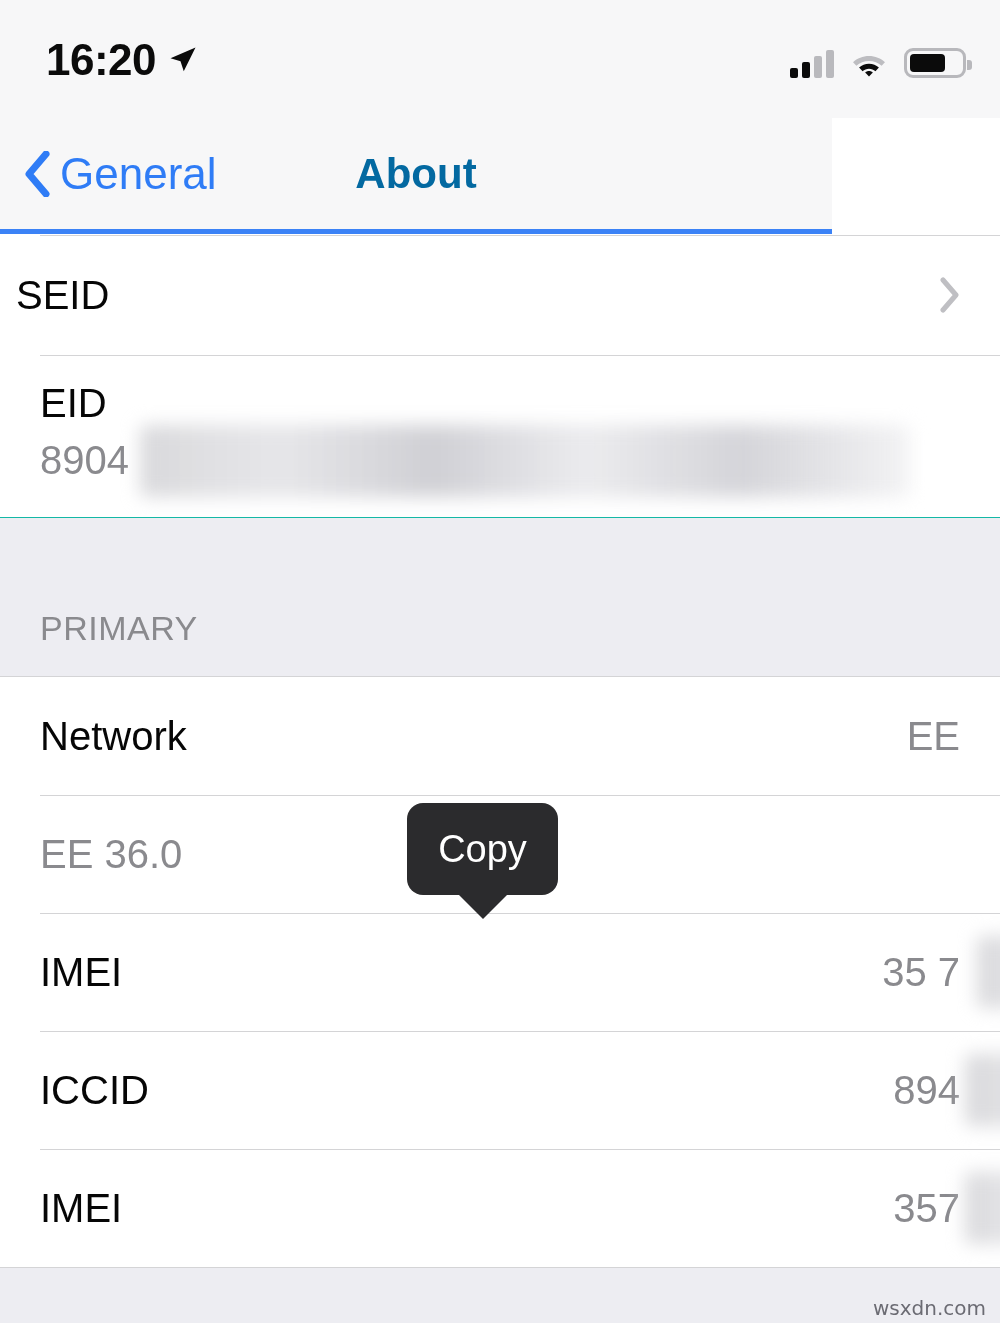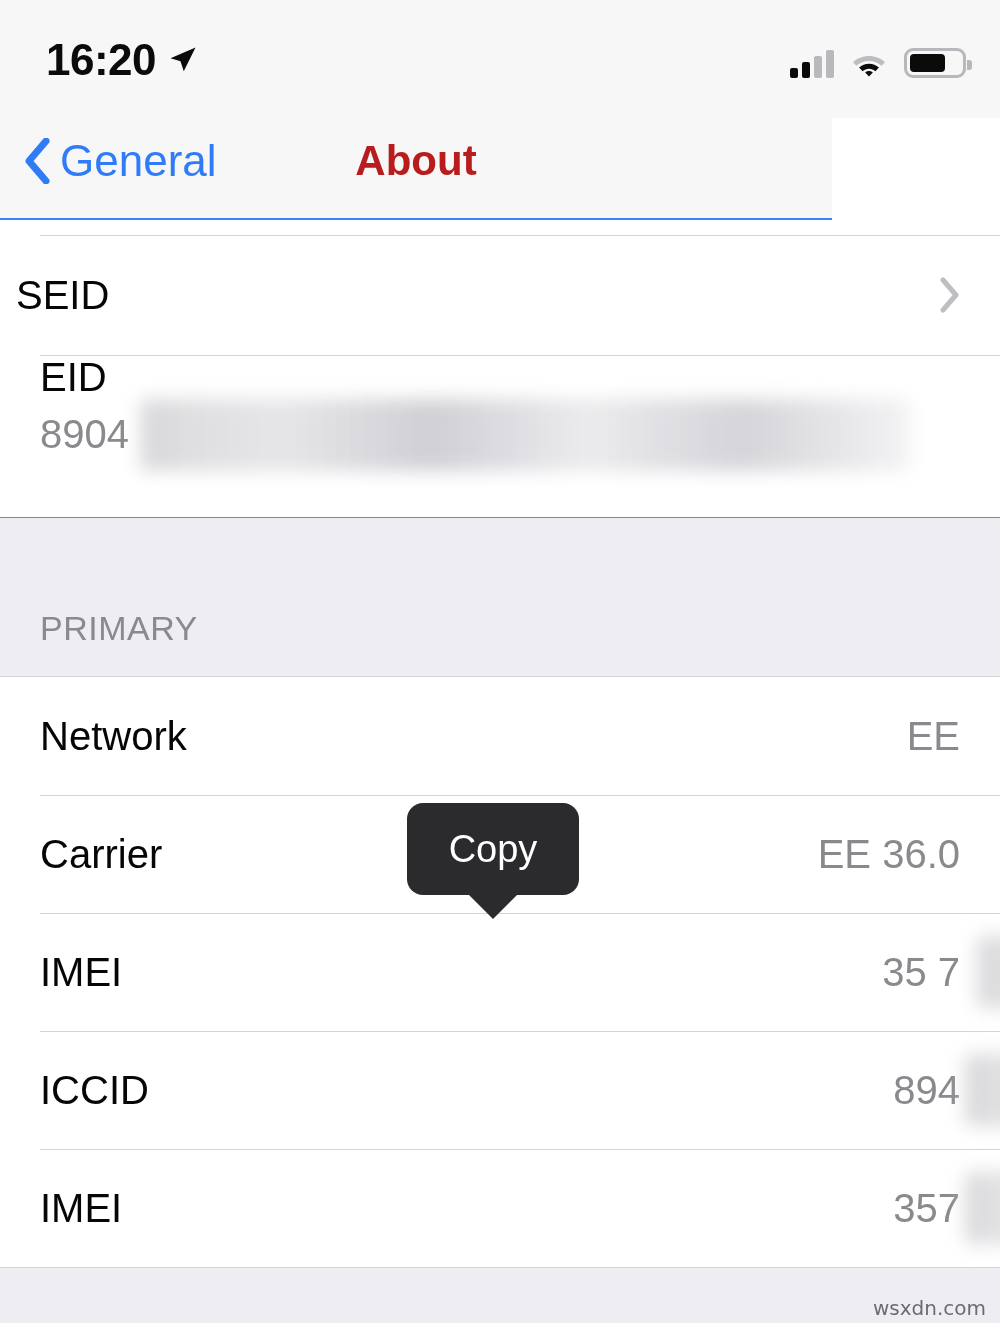--- a/index.html
+++ b/index.html
@@ -100,25 +100,25 @@
   }
   .battery .fill {
     height: 100%;
     background: #0b0b0b;
     border-radius: 4px;
   }
 
   
   .nav-bar {
     position: absolute;
-    top: 104px; left: 0;
+    top: 118px; left: 0;
     width: 832px;
     height: 116px;
     background: #f7f7f8;
-    border-bottom: 2px solid #3b82f6;
+    border-bottom: 5px solid #3b82f6;
     box-sizing: border-box;
   }
   .back-btn {
     position: absolute;
     left: 24px;
     top: 50%;
     transform: translateY(-50%);
     display: flex;
     align-items: center;
     gap: 10px;
@@ -135,21 +135,21 @@
     line-height: 1;
   }
   .nav-title {
     position: absolute;
     left: 0; right: 0;
     top: 50%;
     transform: translateY(-50%);
     text-align: center;
     font-size: 42px;
     font-weight: bold;
-    color: #b91c1c;
+    color: #0369a1;
   }
 
   
   .content {
     position: absolute;
     top: 235px;
     left: 0;
     width: 1000px;
   }
   .group { background: #ffffff; }
@@ -183,20 +183,21 @@
   }
   .chev-right { display:block; width: 20px; height: 36px; }
 
   
   .row.h1 { height: 96px; padding-left: 16px; }
   .row.h2 { height: 118px; }
 
   
   .row.stacked {
     display: block;
+    padding-top: 26px;
     padding-bottom: 24px;
     height: 148px;
   }
   .row.stacked .row-label { display: block; margin-bottom: 12px; }
   .row.stacked .row-value { display: block; }
 
   
   .blurwrap { position: relative; display: inline-block; }
   .redact {
     position: absolute;
@@ -247,21 +248,21 @@
     font-size: 20px;
     color: #6b6b73;
     font-family: "DejaVu Sans", sans-serif;
   }
 
   
   .copy-bubble {
     position: absolute;
     left: 407px;
     top: 803px;
-    width: 172px;
+    width: 151px;
     height: 92px;
     background: #2b2b2d;
     border-radius: 16px;
     display: flex;
     align-items: center;
     justify-content: center;
     z-index: 40;
     cursor: pointer;
   }
   .copy-bubble .label {
@@ -346,21 +347,20 @@
     </div>
 
     <div class="group">
 
       <div class="row h2">
         <span class="row-label">Network</span>
         <span class="row-value">EE</span>
       </div>
 
       <div class="row h2 sep">
-        <span class="row-label">Carrier</span>
         <span class="row-value">EE 36.0</span>
       </div>
 
       <div class="row h2 sep">
         <span class="row-label">IMEI</span>
         <span class="blurwrap">
           <span class="row-value">35 7</span>
           <span class="redact" style="left:95px; width:345px;"></span>
         </span>
       </div>

